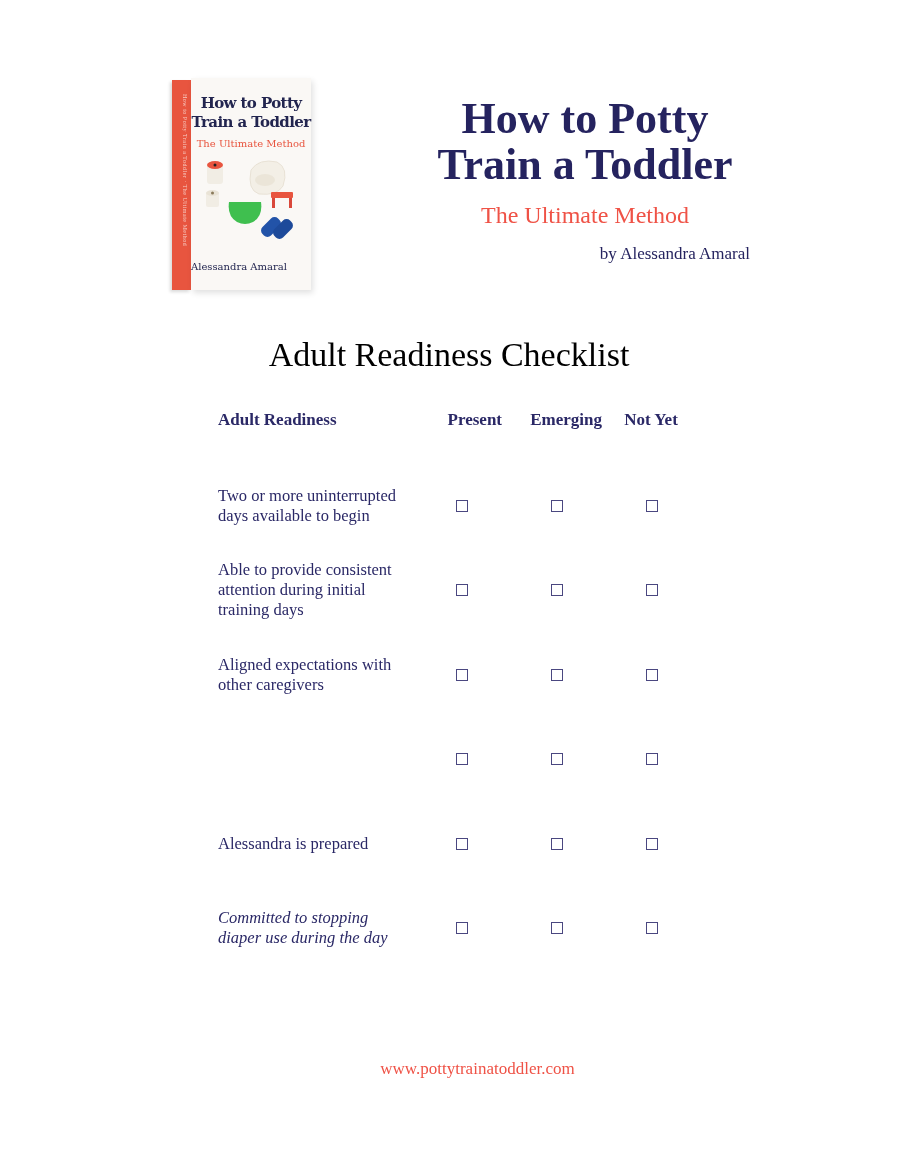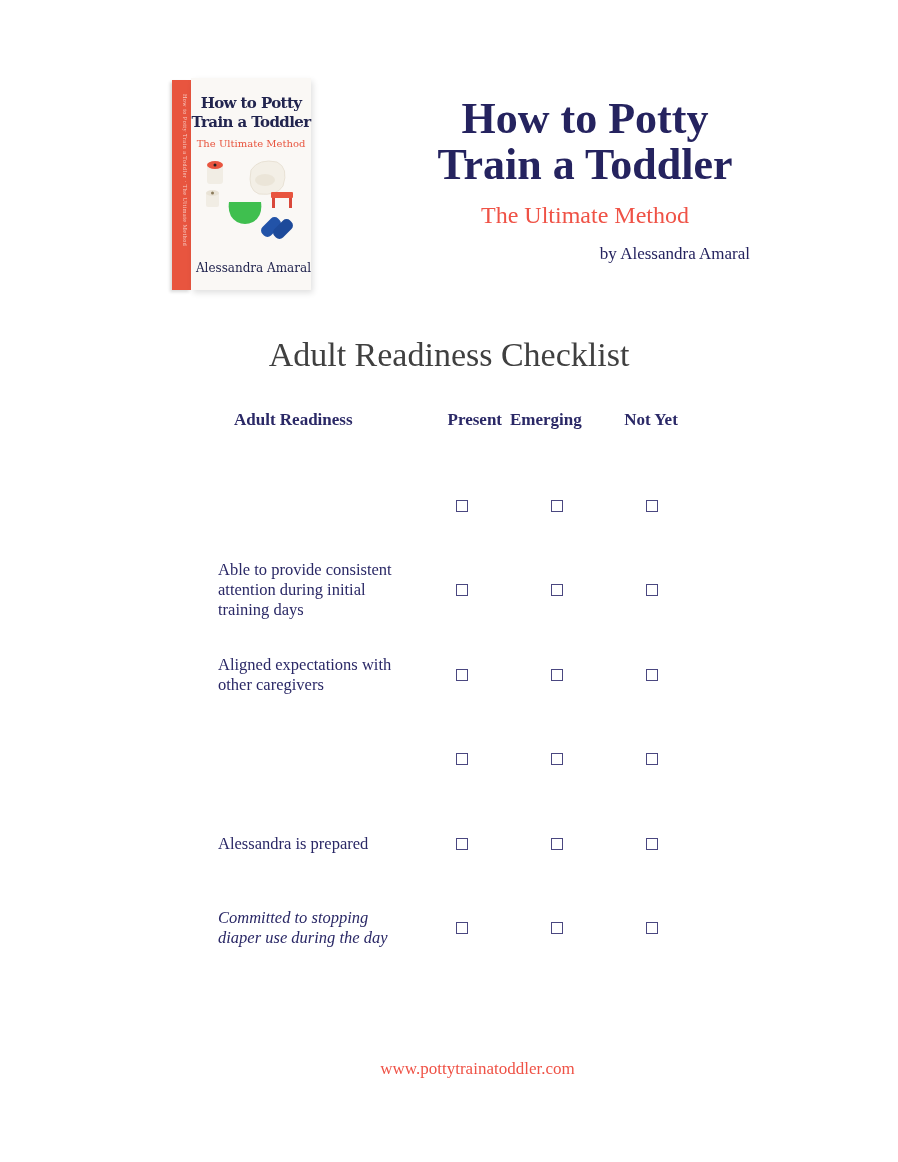--- a/index.html
+++ b/index.html
@@ -5,35 +5,35 @@
   html, body { margin: 0; padding: 0; background: #ffffff; }
   body { width: 898px; height: 1162px; position: relative; overflow: hidden; font-family: "Liberation Serif", serif; color: #2a2866; }
 
   
   .book { position: absolute; left: 160px; top: 78px; width: 152px; height: 214px; }
   .book-spine { position: absolute; left: 12px; top: 2px; width: 19px; height: 210px; background: #e8553f; box-shadow: -2px 2px 3px rgba(0,0,0,0.15); }
   .book-spine-text { position: absolute; left: 3px; top: 14px; width: 13px; height: 185px; writing-mode: vertical-rl; font-size: 6px; color: #f6c9c0; letter-spacing: 0.5px; overflow: hidden; white-space: nowrap; }
   .book-front { position: absolute; left: 31px; top: 0; width: 120px; height: 212px; background: #faf8f5; box-shadow: 2px 3px 6px rgba(0,0,0,0.12); }
   .book-title { position: absolute; left: 0; top: 16px; width: 120px; text-align: center; font-weight: bold; font-size: 15px; line-height: 19px; color: #22254f; font-family: "DejaVu Serif", serif; letter-spacing: -0.6px; }
   .book-subtitle { position: absolute; left: 0; top: 60px; width: 120px; text-align: center; font-size: 10px; color: #e8553f; font-family: "DejaVu Serif", serif; }
-  .book-author { position: absolute; left: 0; top: 183px; width: 120px; text-align: right; font-size: 12px; color: #22254f; font-family: "DejaVu Serif", serif; }
+  .book-author { position: absolute; left: 0; top: 183px; width: 120px; text-align: left; font-size: 10px; color: #22254f; font-family: "DejaVu Serif", serif; }
   .book-art { position: absolute; left: 8px; top: 80px; width: 110px; height: 90px; }
 
   
   .title { position: absolute; left: 420px; top: 96px; width: 330px; text-align: center; font-weight: bold; font-size: 44px; line-height: 46px; color: #25235f; font-family: "Liberation Serif", serif; }
   .subtitle { position: absolute; left: 420px; top: 202px; width: 330px; text-align: center; font-size: 24px; color: #ef5246; }
   .author { position: absolute; left: 420px; top: 244px; width: 330px; text-align: right; font-size: 17px; color: #25235f; }
 
-  .checklist-title { position: absolute; left: 150px; top: 336px; width: 598px; text-align: center; font-size: 34px; color: #404040; font-family: "Liberation Serif", serif; }
+  .checklist-title { position: absolute; left: 150px; top: 336px; width: 598px; text-align: center; font-size: 34px; color: #000000; font-family: "Liberation Serif", serif; }
 
   
   .col-head { position: absolute; top: 410px; font-size: 17px; font-weight: bold; color: #2a2866; }
-  .h-label { left: 218px; margin-left: 16px; }
+  .h-label { left: 218px; }
   .h-present { left: 422px; width: 80px; text-align: right; }
-  .h-emerging { left: 510px; width: 92px; text-align: left; }
+  .h-emerging { left: 510px; width: 92px; text-align: right; }
   .h-notyet { left: 611px; width: 80px; text-align: center; }
 
   .row { position: absolute; left: 0; width: 898px; height: 84px; }
   .row-label { position: absolute; left: 218px; width: 195px; font-size: 16.5px; line-height: 20px; color: #2a2866; top: 50%; transform: translateY(-50%); }
   .cb { position: absolute; top: 50%; width: 10px; height: 10px; border: 1.3px solid #4a4780; margin-top: -6px; background: #fff; cursor: pointer; }
   .cb-present { left: 456px; }
   .cb-emerging { left: 551px; }
   .cb-notyet { left: 646px; }
 
   .footer-url { position: absolute; left: 0; top: 1059px; width: 955px; text-align: center; font-size: 17px; color: #ef5246; }
@@ -85,20 +85,21 @@
 <div class="author">by Alessandra Amaral</div>
 
 <div class="checklist-title">Adult Readiness Checklist</div>
 
 <div class="col-head h-label">Adult Readiness</div>
 <div class="col-head h-present">Present</div>
 <div class="col-head h-emerging">Emerging</div>
 <div class="col-head h-notyet">Not Yet</div>
 
 <div class="row" style="top:464px;">
+  <div class="row-label">Two or more uninterrupted days available to begin</div>
   <div class="cb cb-present"></div>
   <div class="cb cb-emerging"></div>
   <div class="cb cb-notyet"></div>
 </div>
 <div class="row" style="top:548px;">
   <div class="row-label">Able to provide consistent attention during initial training days</div>
   <div class="cb cb-present"></div>
   <div class="cb cb-emerging"></div>
   <div class="cb cb-notyet"></div>
 </div>

